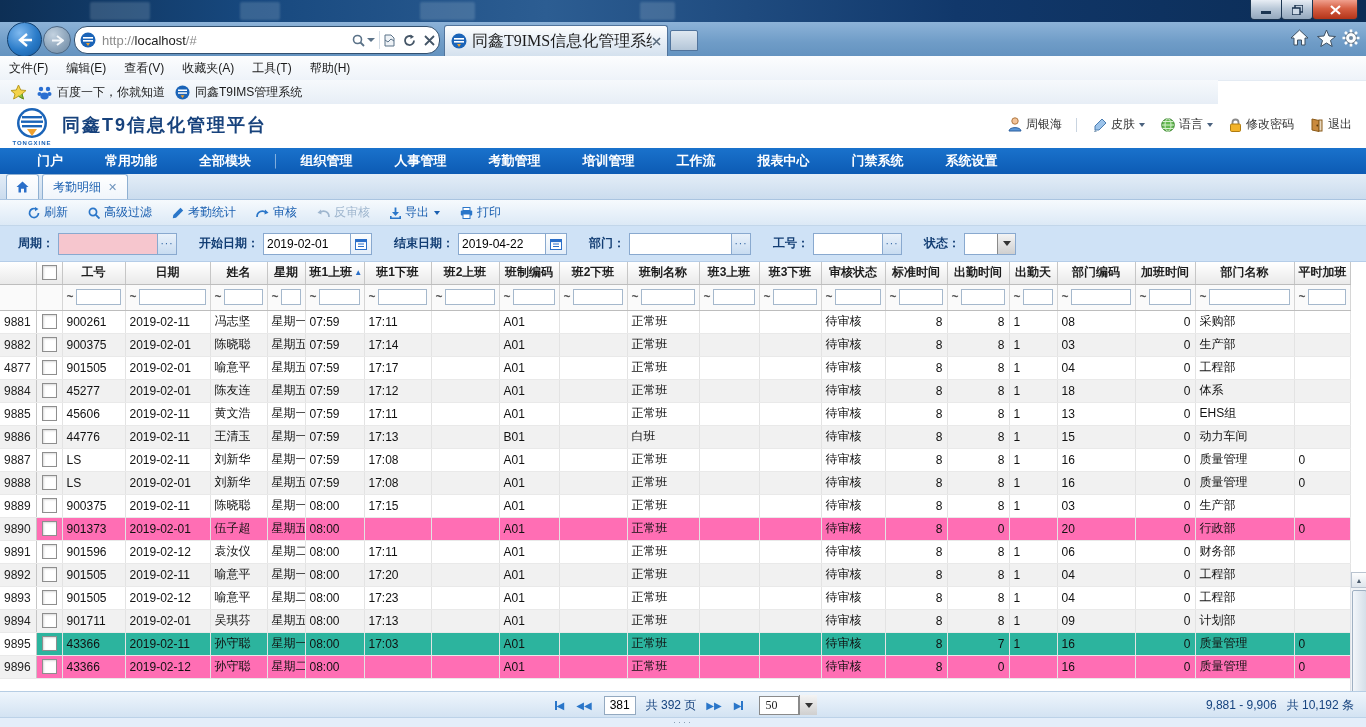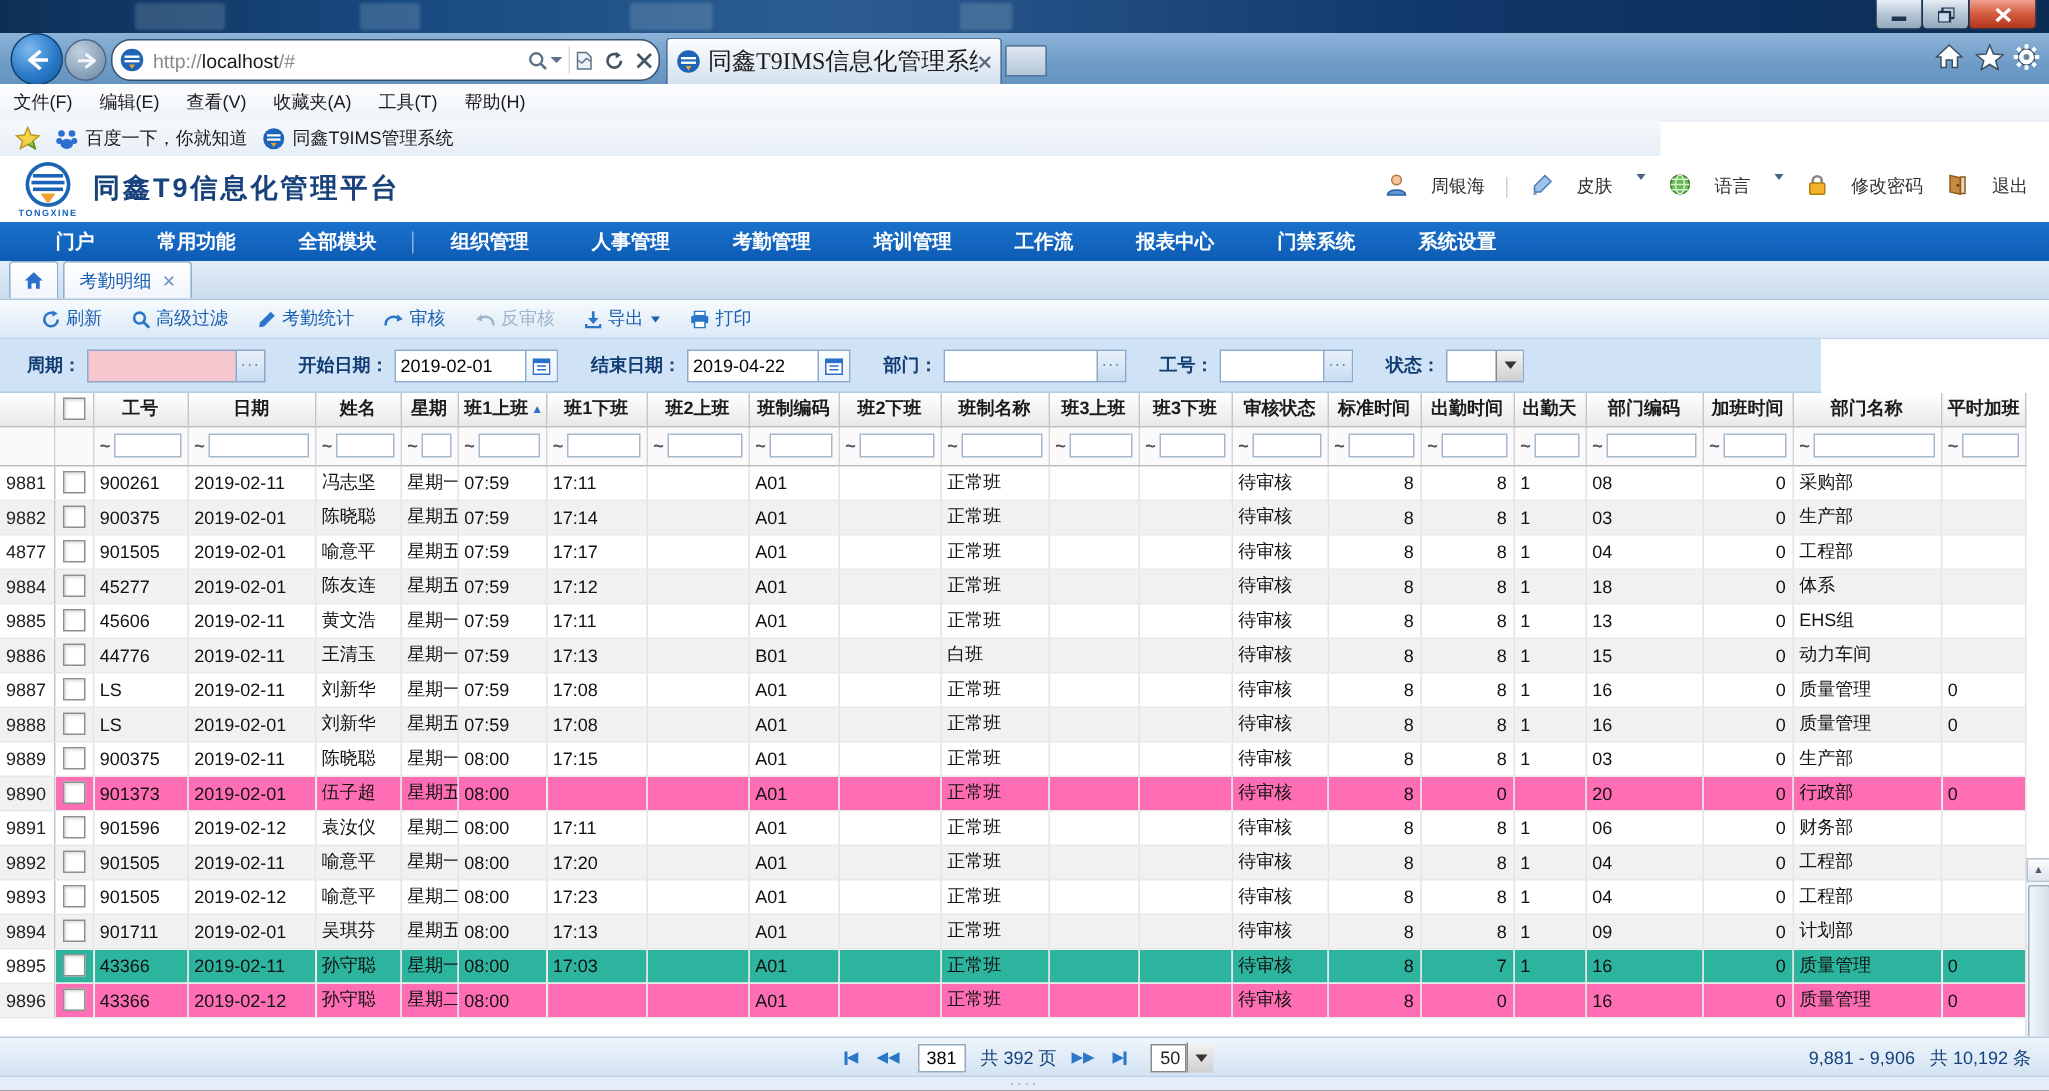--- a/index.html
+++ b/index.html
@@ -28,50 +28,50 @@
   .asep{width:1px;height:18px;background:#d4dde6;}
   #tab-active{left:444px;top:3px;width:224px;height:31px;border:1px solid #51749c;border-bottom:none;border-radius:3px 3px 0 0;
     background:linear-gradient(#fdfefe,#e9f0f7 45%,#d4e1ee);display:flex;align-items:center;padding:0 6px;box-sizing:border-box;}
   #tab-active .ttl{flex:1;margin-left:5px;font-size:16px;color:#1b1b1b;white-space:nowrap;overflow:hidden;font-family:Liberation Serif, serif;}
   #tab-new{left:670px;top:8px;width:26px;height:19px;border:1px solid #51749c;border-radius:2px 2px 0 0;background:linear-gradient(#dfe8f1,#b4c6d8);}
   .brico{color:#fafcfe;text-shadow:0 1px 2px rgba(20,40,60,.8);font-size:17px;}
   #homeico{left:1290px;top:7px;} #starico{left:1317px;top:7px;} #gearico{left:1342px;top:7px;}
   
   #menubar{left:0;top:56px;width:1366px;height:24px;background:linear-gradient(#fcfdfe,#eef3f9);display:flex;align-items:center;border-bottom:1px solid #e4ebf3;}
   .menu-item{padding:0 9px;color:#1a1a1a;}
-  #favbar{left:0;top:80px;width:1107px;height:24px;background:linear-gradient(#f6f9fc,#e7eef6);display:flex;align-items:center;border-bottom:1px solid #d8e2ee;}
+  #favbar{left:0;top:80px;width:1218px;height:24px;background:linear-gradient(#f6f9fc,#e7eef6);display:flex;align-items:center;border-bottom:1px solid #d8e2ee;}
   .favitem{display:flex;align-items:center;margin-left:10px;color:#1a1a1a;}
   .favitem span{margin-left:5px;}
   
   #appheader{left:0;top:104px;width:1366px;height:44px;background:#fff;}
   #applogo{left:10px;top:3px;width:44px;height:40px;text-align:center;}
   #applogo .lt{font-size:6px;letter-spacing:1px;color:#1b64b8;font-weight:bold;margin-top:-1px;}
   #apptitle{left:62px;top:9px;font-size:18px;font-weight:bold;color:#17427c;letter-spacing:2px;}
   #userbar{right:14px;top:12px;display:flex;align-items:center;color:#333;}
-  #userbar .itm{display:flex;margin-left:16px;gap:12px;}
+  #userbar .itm{display:flex;align-items:center;margin-left:16px;}
   #userbar .itm span{margin-left:4px;}
   #userbar .sep{width:1px;height:14px;background:#c9d4e0;margin-left:14px;}
   .ddc{width:0;height:0;border-left:3.5px solid transparent;border-right:3.5px solid transparent;border-top:4px solid #4a627e;margin-left:4px;}
   
   #bluenav{left:0;top:148px;width:1366px;height:26px;background:linear-gradient(#1a72cc,#0d5bb4);display:flex;align-items:center;padding-left:16px;box-sizing:border-box;}
   .nav-item{color:#fff;font-weight:bold;font-size:13px;padding:0 21px;cursor:default;}
   .nav-sep{color:rgba(255,255,255,.55);font-size:12px;}
   
   #tabstrip{left:0;top:174px;width:1366px;height:26px;background:linear-gradient(#e3edf7,#cbdcee);border-bottom:1px solid #aac4e0;display:flex;align-items:flex-end;padding-left:6px;box-sizing:border-box;}
   .dtab{height:24px;border:1px solid #8fb0d2;border-bottom:none;border-radius:3px 3px 0 0;background:linear-gradient(#fff,#f0f5fb);display:flex;align-items:center;padding:0 10px;margin-right:3px;}
   .dtab .lbl{color:#1a5fb0;margin-right:7px;}
   .dtab .x{color:#6f94bd;font-weight:bold;font-size:11px;}
   
   #toolbar{left:0;top:200px;width:1366px;height:26px;background:linear-gradient(#f6fafd,#dcE9f6);border-bottom:1px solid #c2d6ea;display:flex;align-items:center;padding-left:28px;box-sizing:border-box;}
   .tbtn{display:flex;align-items:center;color:#1a5fb0;margin-right:20px;}
   .tbtn span{margin-left:4px;}
   .tbtn.disabled{color:#9fb6ce;}
   .tbtn .ddc{border-top-color:#1a5fb0;}
   
-  #filterbar{left:0;top:226px;width:1214px;height:36px;background:#cfe2f6;border-bottom:1px solid #b5cde8;display:flex;align-items:center;padding-left:18px;box-sizing:border-box;}
+  #filterbar{left:0;top:226px;width:1366px;height:36px;background:#cfe2f6;border-bottom:1px solid #b5cde8;display:flex;align-items:center;padding-left:18px;box-sizing:border-box;}
   .flabel{font-weight:bold;color:#123d73;margin-right:4px;}
   .fgroup{display:flex;align-items:center;margin-right:22px;}
   .fbox{display:flex;align-items:center;border:1px solid #89a9cf;background:#fff;height:20px;}
   .fbox input{border:none;outline:none;height:16px;font-size:12px;padding:0 3px;font-family:inherit;background:transparent;}
   .fbox.pink{background:#f6c6ce;}
   .dots{width:18px;height:20px;border-left:1px solid #89a9cf;background:linear-gradient(#e9f1fa,#c8dcf1);display:flex;align-items:center;justify-content:center;color:#2a5f9e;font-size:10px;letter-spacing:1px;}
   .calbtn{width:20px;height:20px;border-left:1px solid #89a9cf;background:linear-gradient(#fdfefe,#e4eef9);display:flex;align-items:center;justify-content:center;}
   .selbtn{width:17px;height:20px;border-left:1px solid #8a8a8a;background:linear-gradient(#f4f4f4,#cfcfcf);display:flex;align-items:center;justify-content:center;}
   .selbtn .c{width:0;height:0;border-left:4px solid transparent;border-right:4px solid transparent;border-top:5px solid #333;}
   
@@ -96,21 +96,21 @@
   #vscroll{left:1350px;top:310px;width:16px;height:368px;background:#f2f4f7;border-left:1px solid #dfe3e8;box-sizing:border-box;}
   .sarrow{position:absolute;left:0;width:16px;height:16px;background:linear-gradient(#fdfdfd,#dfe5ec);border:1px solid #b9c3cf;box-sizing:border-box;display:flex;align-items:center;justify-content:center;font-size:7px;color:#4a5a6c;}
   #vthumb{position:absolute;left:1px;top:18px;width:13px;height:318px;background:linear-gradient(90deg,#f2f6fa,#d5dfe9);border:1px solid #9fb0c2;border-radius:2px;}
   
   #pagerbar{left:0;top:691px;width:1366px;height:26px;background:linear-gradient(#eef5fc,#d2e2f2);border-top:1px solid #b6cde4;display:flex;align-items:center;justify-content:center;}
   .pgbtn{display:flex;align-items:center;color:#2a76c9;font-size:10px;margin:0 6px;font-weight:bold;}
   .pgbar{display:inline-block;width:2px;height:9px;background:#2a76c9;}
   #pageinput{width:30px;height:17px;border:1px solid #93a9c0;font-size:12px;text-align:center;padding:0;margin:0 6px;font-family:inherit;}
   .pginfo{color:#15427e;margin:0 4px;}
   #psize{display:flex;align-items:center;margin-left:10px;}
-  #psize .val{width:24px;height:19px;background:#fff;border:1px solid #8a8a8a;display:flex;align-items:center;padding-left:5px;box-sizing:border-box;}
+  #psize .val{width:40px;height:19px;background:#fff;border:1px solid #8a8a8a;display:flex;align-items:center;padding-left:5px;box-sizing:border-box;font-family:Liberation Serif, serif;}
   #pager-right{position:absolute;right:12px;color:#15427e;}
   #bottomstrip{left:0;top:717px;width:1366px;height:10px;background:#e4eefa;border-top:1px solid #bcd2e8;text-align:center;color:#7d93ab;font-size:9px;line-height:8px;letter-spacing:2px;}
   svg{display:block;}
 </style>
 </head>
 <body>
 
 <div id="screen">
 
   <div class="abs" id="titlebar">

